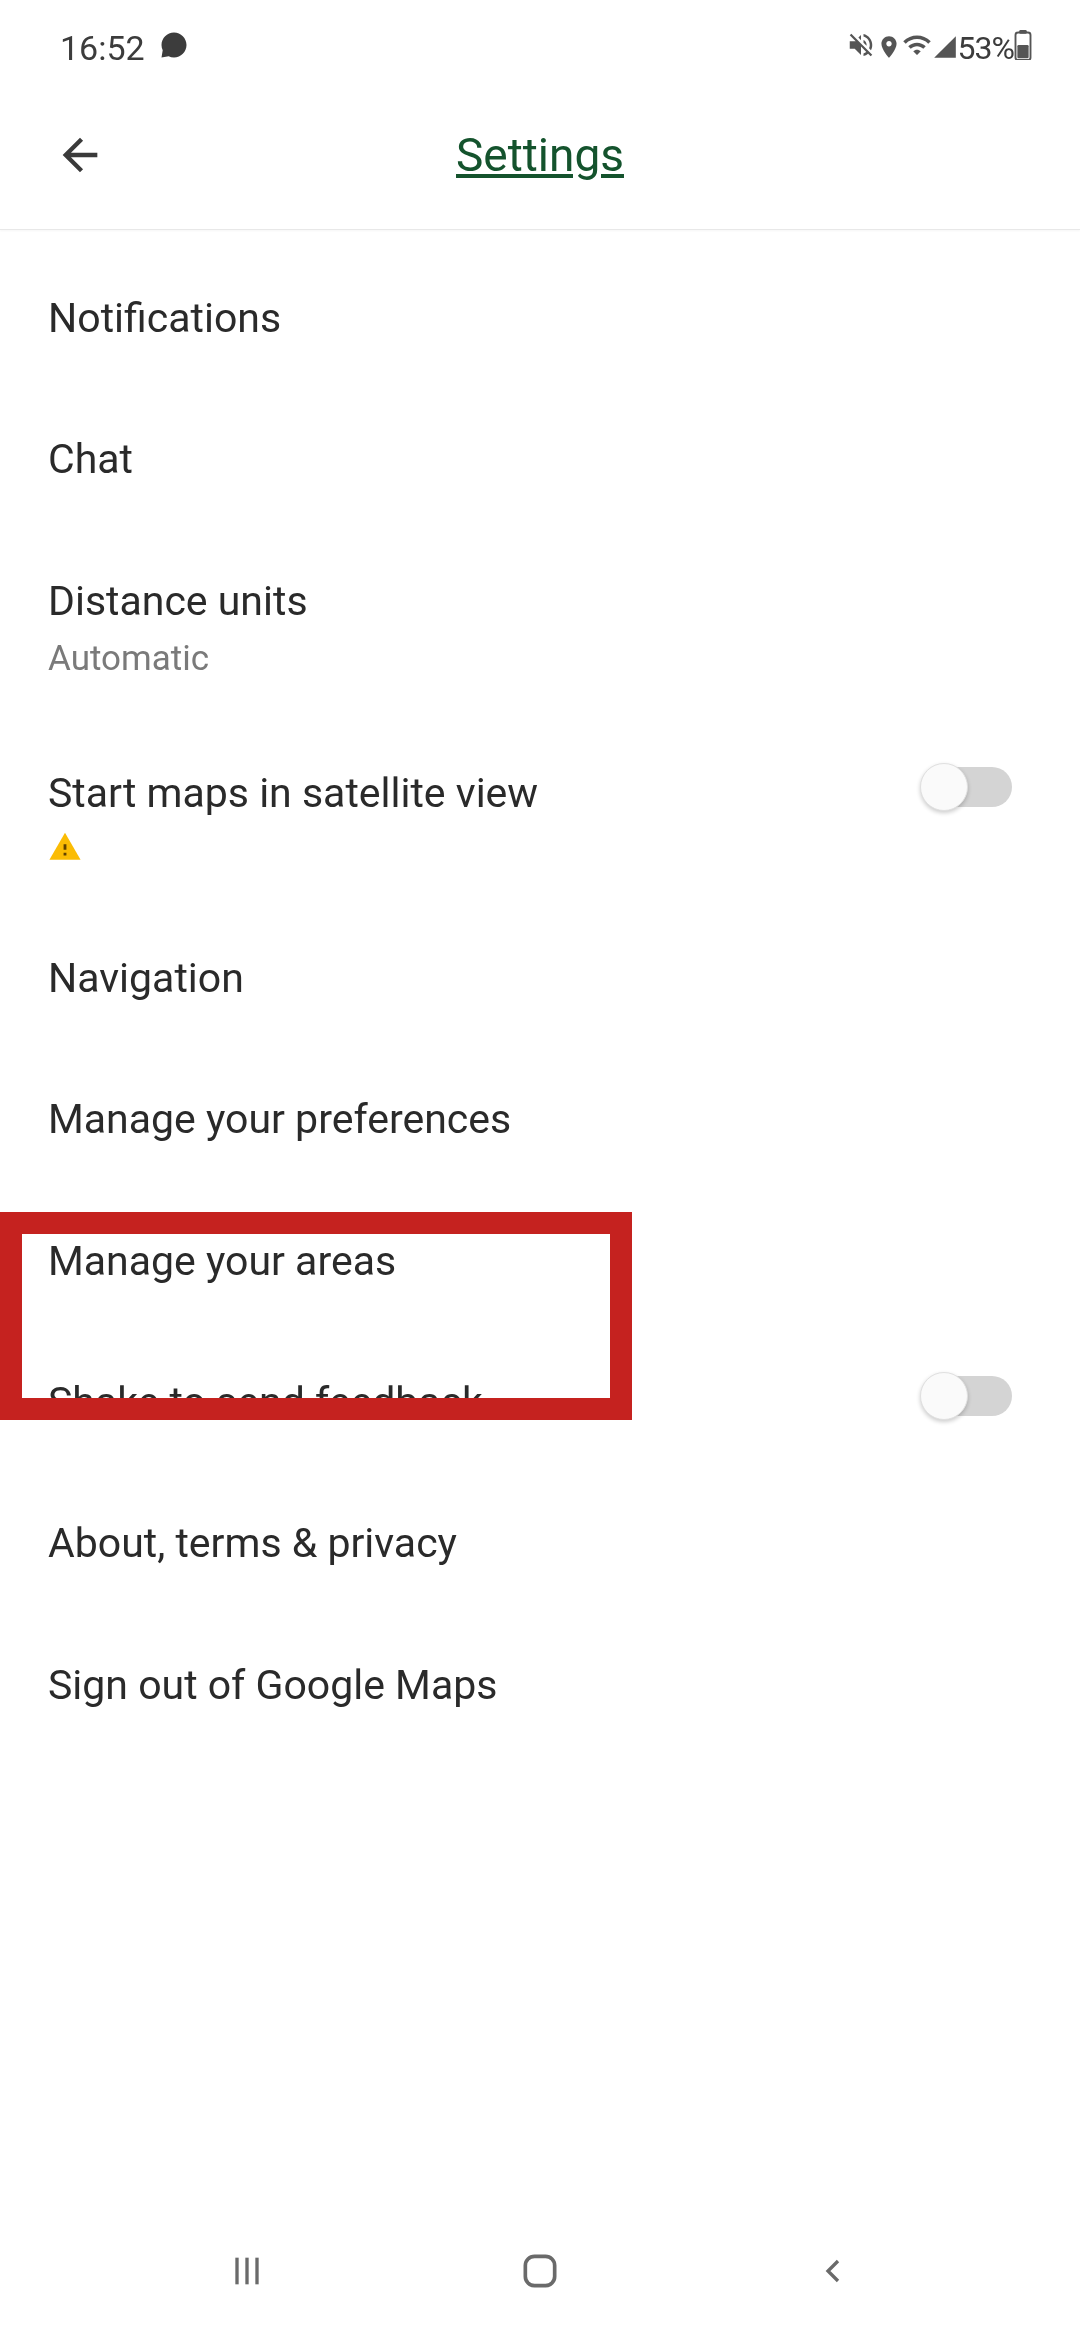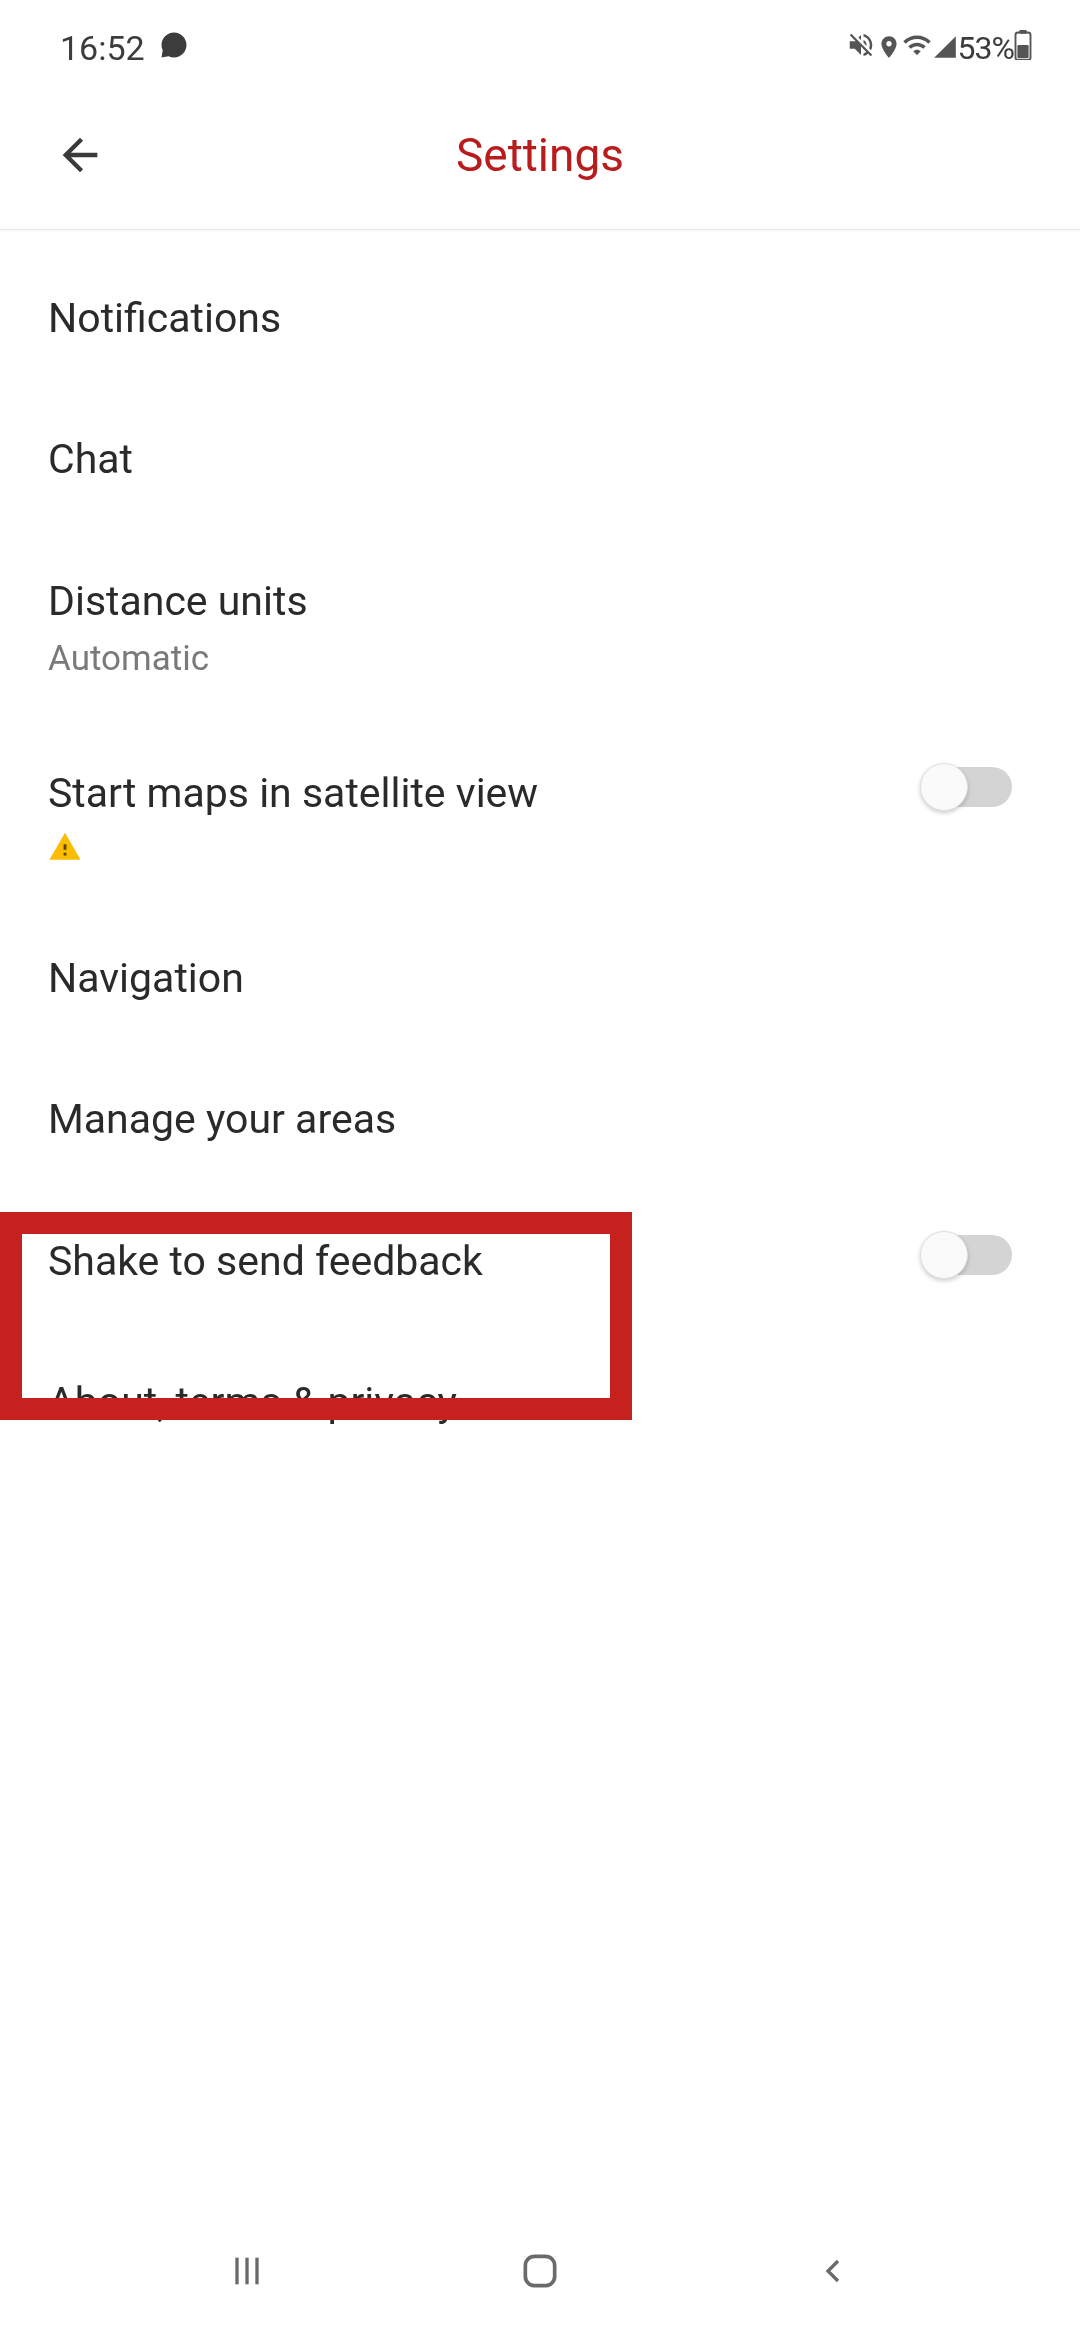--- a/index.html
+++ b/index.html
@@ -52,22 +52,23 @@
       height: 60px;
       display: flex;
       align-items: center;
       justify-content: center;
     }
     .app-bar-title {
       flex: 1;
       text-align: center;
       font-size: 46px;
       font-weight: 400;
-      color: #b91c1c;
+      color: #14532d;
       margin-right: 60px;
+      text-decoration: underline;
     }
     
     .content {
       padding: 0;
     }
     
     .setting-item {
       padding: 44px 48px;
       display: flex;
       align-items: flex-start;
@@ -234,20 +235,25 @@
     </div>
   </div>
 
 
   <div class="setting-item">
     <div class="setting-item-text">
       <div class="setting-title">Navigation</div>
     </div>
   </div>
 
+  <div class="setting-item">
+    <div class="setting-item-text">
+      <div class="setting-title">Manage your preferences</div>
+    </div>
+  </div>
 
   <div class="setting-item">
     <div class="setting-item-text">
       <div class="setting-title">Manage your areas</div>
     </div>
   </div>
 
   <div class="setting-item">
     <div class="setting-item-text">
       <div class="setting-title">Shake to send feedback</div>
@@ -256,20 +262,25 @@
       <div class="toggle-knob"></div>
     </div>
   </div>
 
   <div class="setting-item">
     <div class="setting-item-text">
       <div class="setting-title">About, terms &amp; privacy</div>
     </div>
   </div>
 
+  <div class="setting-item">
+    <div class="setting-item-text">
+      <div class="setting-title">Sign out of Google Maps</div>
+    </div>
+  </div>
 
 </div>
 
 <div class="highlight-box"></div>
 
 <div class="nav-bar">
   <div class="nav-item">
     <svg width="40" height="40" viewBox="0 0 24 24" fill="none" stroke="#6a6a6a" stroke-width="2">
         <line x1="6" y1="4" x2="6" y2="20"></line>
         <line x1="12" y1="4" x2="12" y2="20"></line>

